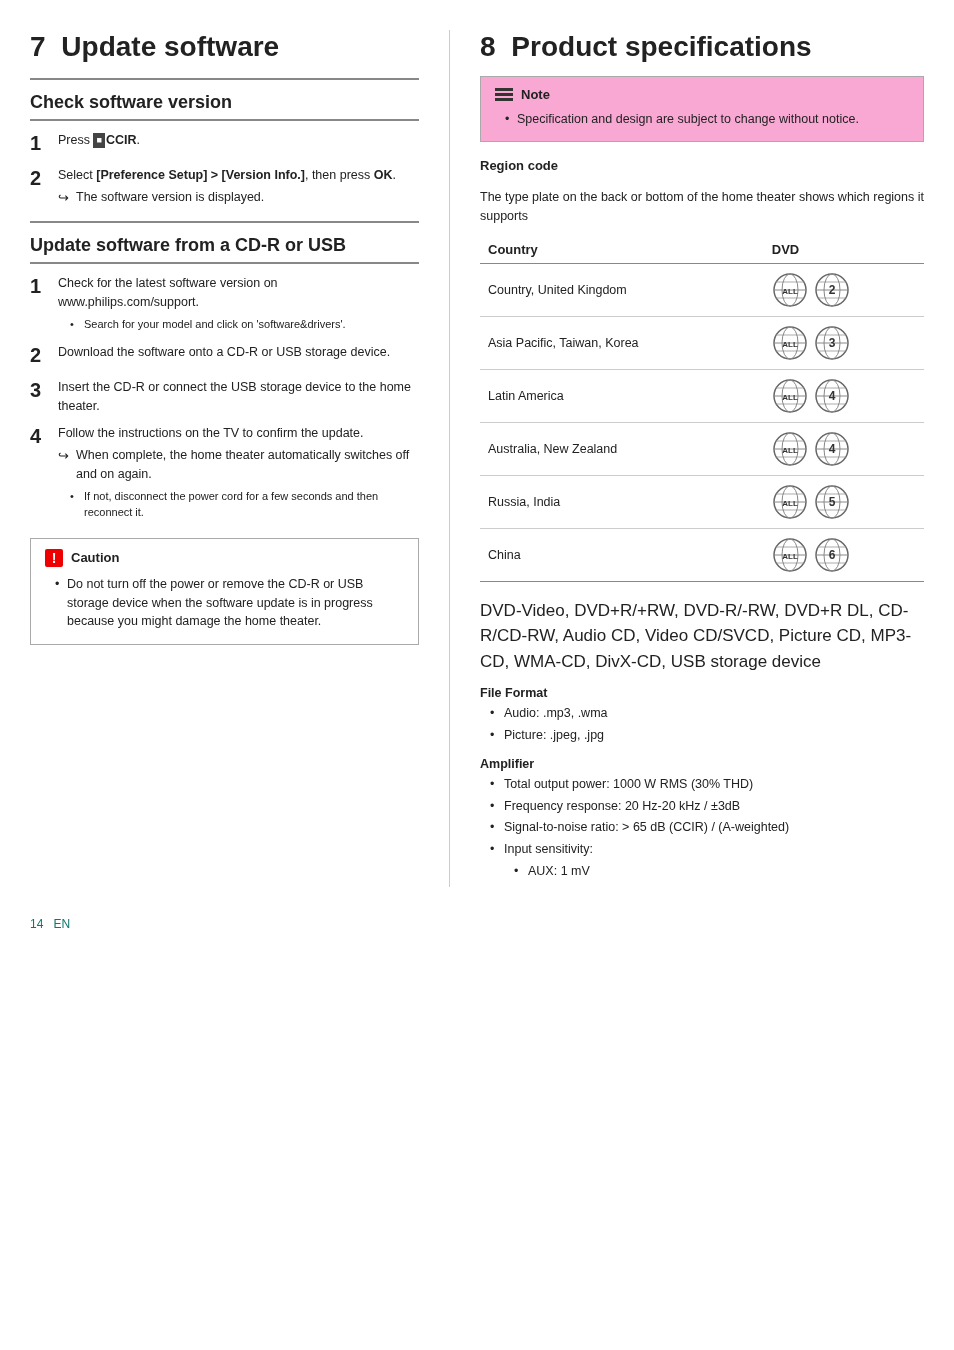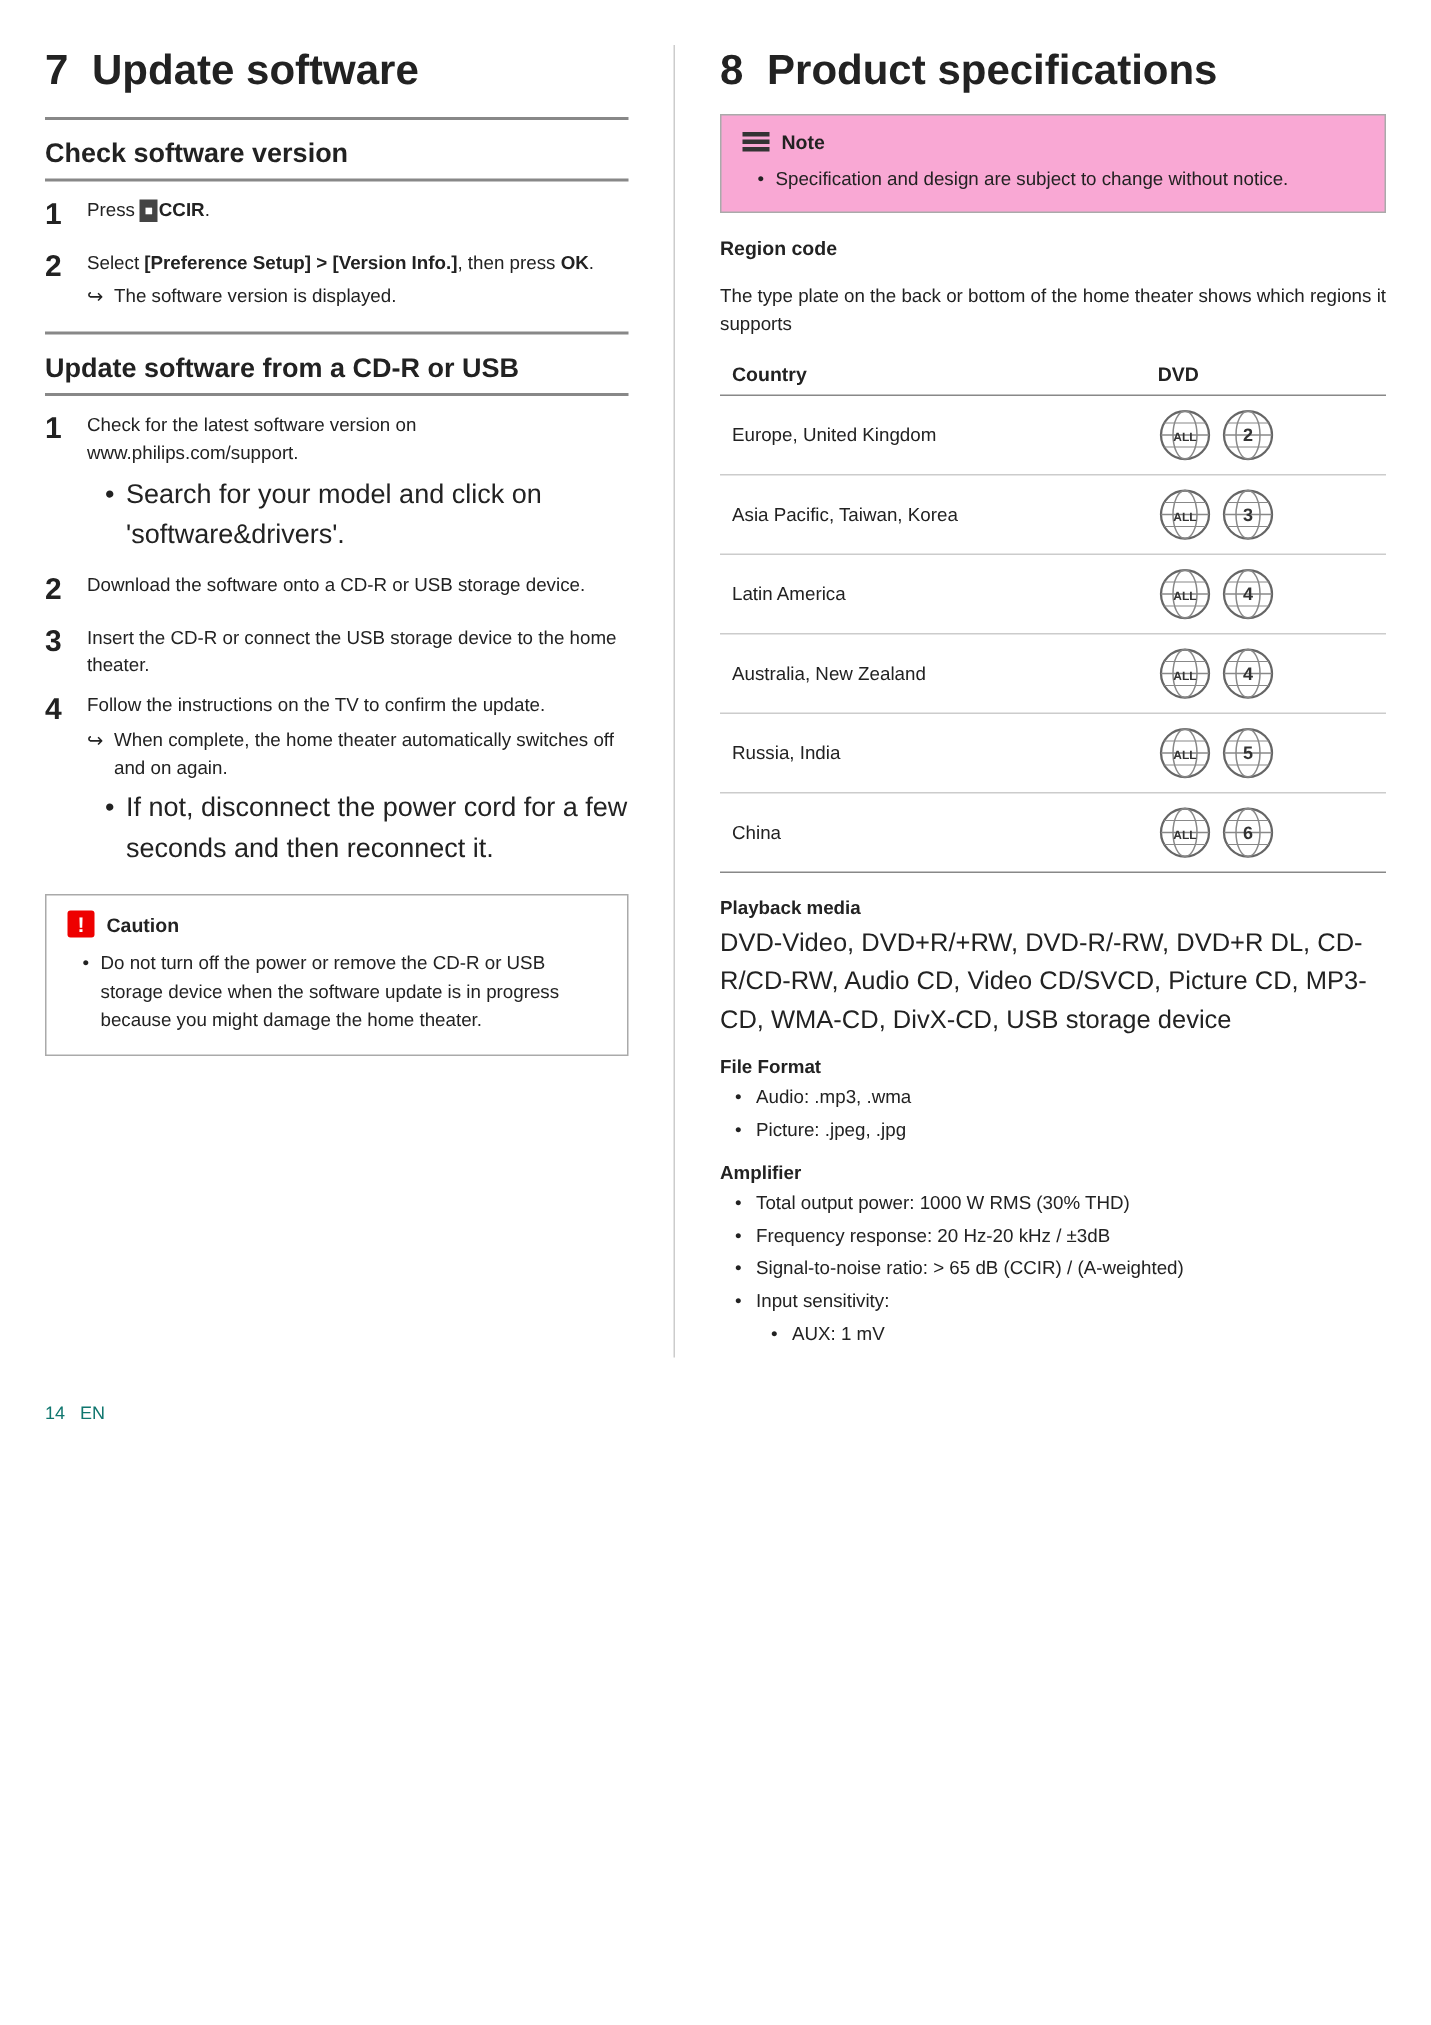--- a/index.html
+++ b/index.html
@@ -78,21 +78,21 @@
     }
     .sub-bullet {
       list-style: none;
       padding-left: 12px;
       margin-top: 4px;
     }
     .sub-bullet li {
       position: relative;
       padding-left: 14px;
       margin-bottom: 3px;
-      font-size: 18px;
+      font-size: 11px;
       line-height: 1.5;
     }
     .sub-bullet li::before {
       content: '•';
       position: absolute;
       left: 0;
     }
     .arrow-note {
       padding-left: 18px;
       position: relative;
@@ -426,21 +426,21 @@
 
     <table class="region-table">
       <thead>
         <tr>
           <th>Country</th>
           <th>DVD</th>
         </tr>
       </thead>
       <tbody id="region-tbody">
       <tr>
-            <td>Europe, United Kingdom</td>
+            <td>Country, United Kingdom</td>
             <td>
               <div class="dvd-icons">
                 <svg width="36" height="36" viewBox="0 0 36 36">
       <circle cx="18" cy="18" r="16" fill="white" stroke="#666" stroke-width="1.5"></circle>
       <ellipse cx="18" cy="18" rx="8" ry="16" fill="none" stroke="#888" stroke-width="1"></ellipse>
       <line x1="2" y1="18" x2="34" y2="18" stroke="#888" stroke-width="1"></line>
       <line x1="4" y1="10" x2="32" y2="10" stroke="#888" stroke-width="0.7"></line>
       <line x1="4" y1="26" x2="32" y2="26" stroke="#888" stroke-width="0.7"></line>
       <text x="18" y="22" text-anchor="middle" font-size="8" font-weight="bold" fill="#333" font-family="Arial">ALL</text>
     </svg>
@@ -566,21 +566,20 @@
       <line x1="4" y1="10" x2="32" y2="10" stroke="#888" stroke-width="0.7"></line>
       <line x1="4" y1="26" x2="32" y2="26" stroke="#888" stroke-width="0.7"></line>
       <text x="18" y="22" text-anchor="middle" font-size="12" font-weight="bold" fill="#333" font-family="Arial">6</text>
     </svg>
               </div>
             </td>
           </tr>
         </tbody>
     </table>
 
-    <div class="spec-label">Playback media</div>
     <div class="spec-text">DVD-Video, DVD+R/+RW, DVD-R/-RW, DVD+R DL, CD-R/CD-RW, Audio CD, Video CD/SVCD, Picture CD, MP3-CD, WMA-CD, DivX-CD, USB storage device</div>
 
     <div class="spec-label">File Format</div>
     <ul class="spec-list" id="fileformat-list">
         <li>Audio: .mp3, .wma</li>
         <li>Picture: .jpeg, .jpg</li>
       </ul>
 
     <div class="spec-label">Amplifier</div>
     <ul class="spec-list" id="amplifier-list">

